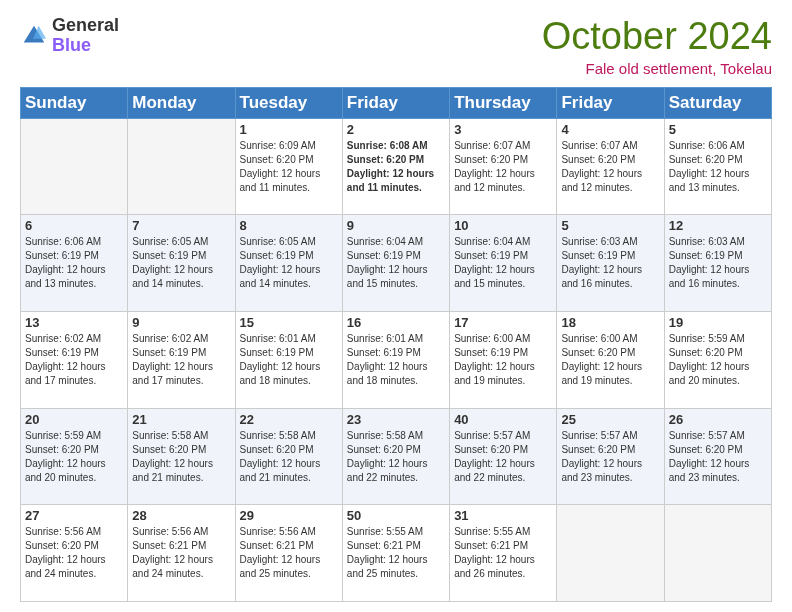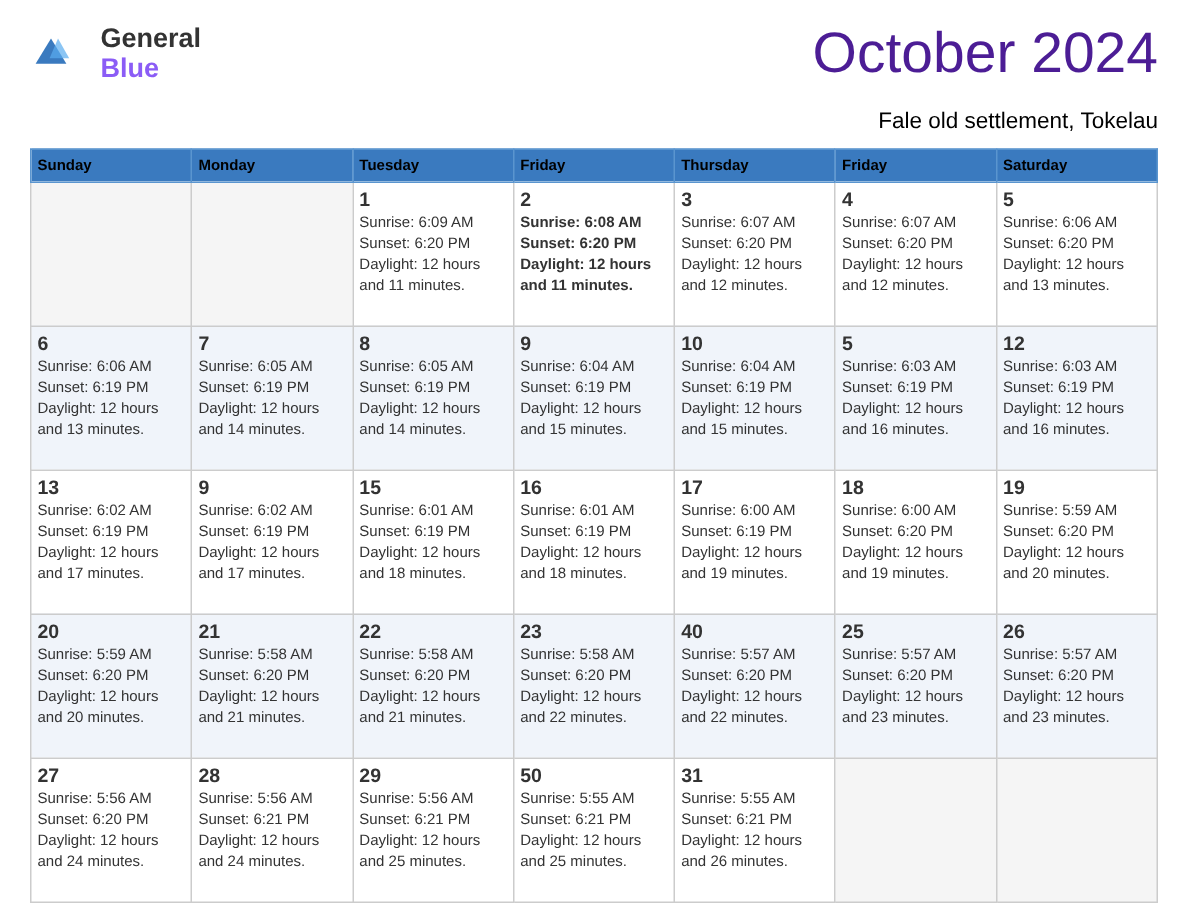--- a/index.html
+++ b/index.html
@@ -19,58 +19,58 @@
     }
     .header {
       display: flex;
       justify-content: space-between;
       align-items: flex-start;
       margin-bottom: 10px;
     }
     .logo {
       display: flex;
       align-items: center;
-      gap: 19px;
+      gap: 4px;
     }
     .logo-text {
       font-size: 18px;
       font-weight: bold;
       line-height: 1.1;
     }
     .logo-general { color: #333; }
     .logo-blue { color: #8b5cf6; }
     .logo-icon {
       width: 28px;
       height: 28px;
     }
     .title-block {
       text-align: right;
     }
     .month-title {
       font-size: 38px;
-      color: #4c1d95;
+      color: #4d7c0f;
       font-weight: 300;
       line-height: 1.1;
     }
     .location-title {
       font-size: 15px;
-      color: #000000;
-      margin-top: 14px;
+      color: #be185d;
+      margin-top: 2px;
     }
     .calendar {
       flex: 1;
       border: 1px solid #ccc;
       border-collapse: collapse;
       width: 100%;
       table-layout: fixed;
     }
     .calendar th {
       background-color: #3a7abf;
-      color: #000000;
-      font-size: 10px;
+      color: #ffffff;
+      font-size: 17px;
       font-weight: bold;
       padding: 5px 4px;
       text-align: left;
       border: 1px solid #5a95cf;
     }
     .calendar td {
       vertical-align: top;
       border: 1px solid #ccc;
       padding: 3px 4px;
       font-size: 10px;

